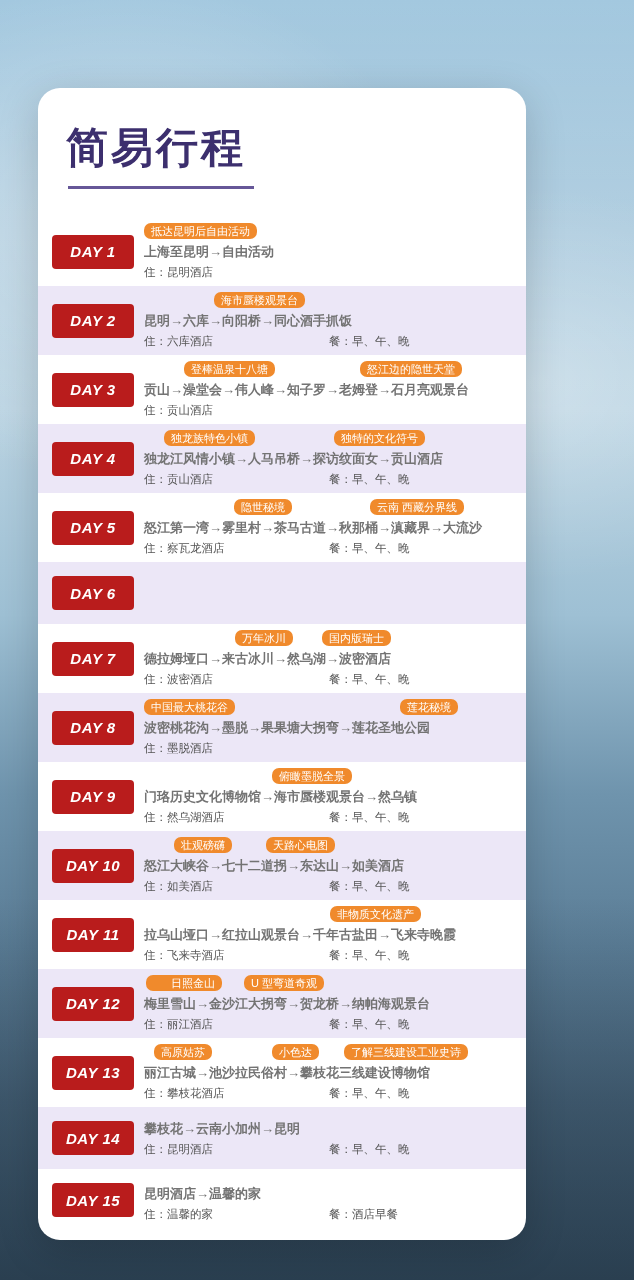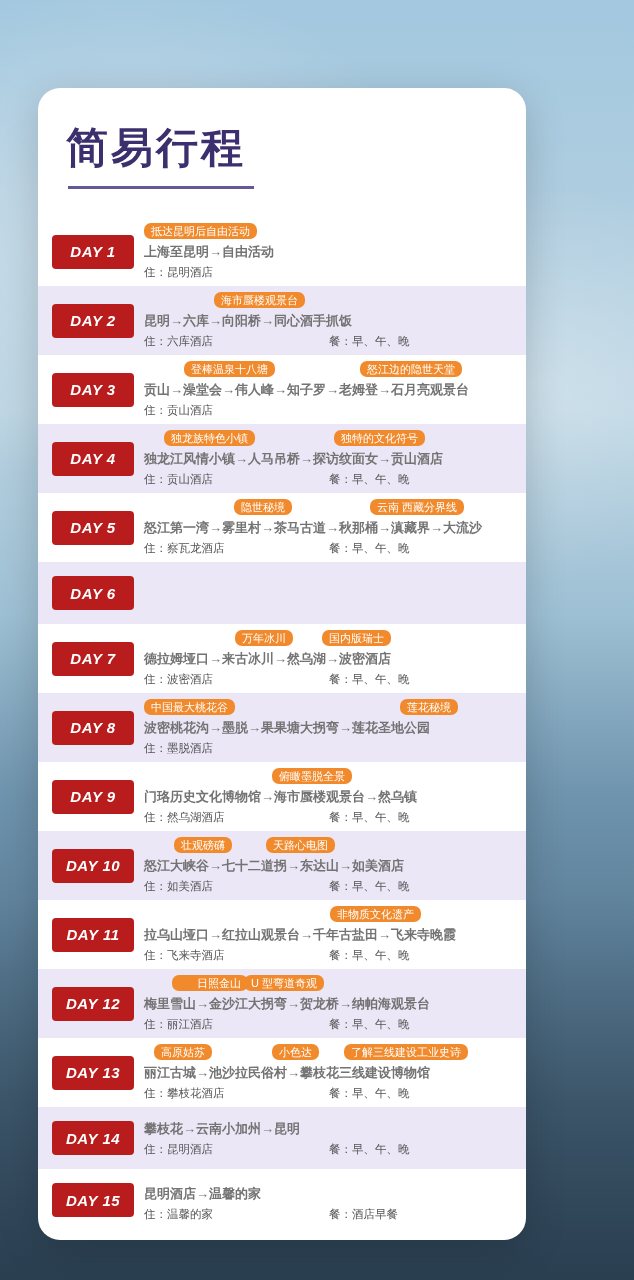--- a/index.html
+++ b/index.html
@@ -267,21 +267,21 @@
           <div class="meta">
             <div class="stay">住：飞来寺酒店</div>
             <div class="meal">餐：早、午、晚</div>
           </div>
         </div>
       </div>
       <div class="day-row alt">
         <div class="day-badge">DAY 12</div>
         <div class="day-body">
           <div class="tag-row">
-            <span class="tag" style="left: 28px; padding-left: 25px;">日照金山</span>
+            <span class="tag" style="left: 2px; padding-left: 25px;">日照金山</span>
             <span class="tag" style="left: 100px;">U 型弯道奇观</span>
           </div>
           <div class="route">梅里雪山→金沙江大拐弯→贺龙桥→纳帕海观景台</div>
           <div class="meta">
             <div class="stay">住：丽江酒店</div>
             <div class="meal">餐：早、午、晚</div>
           </div>
         </div>
       </div>
       <div class="day-row">

